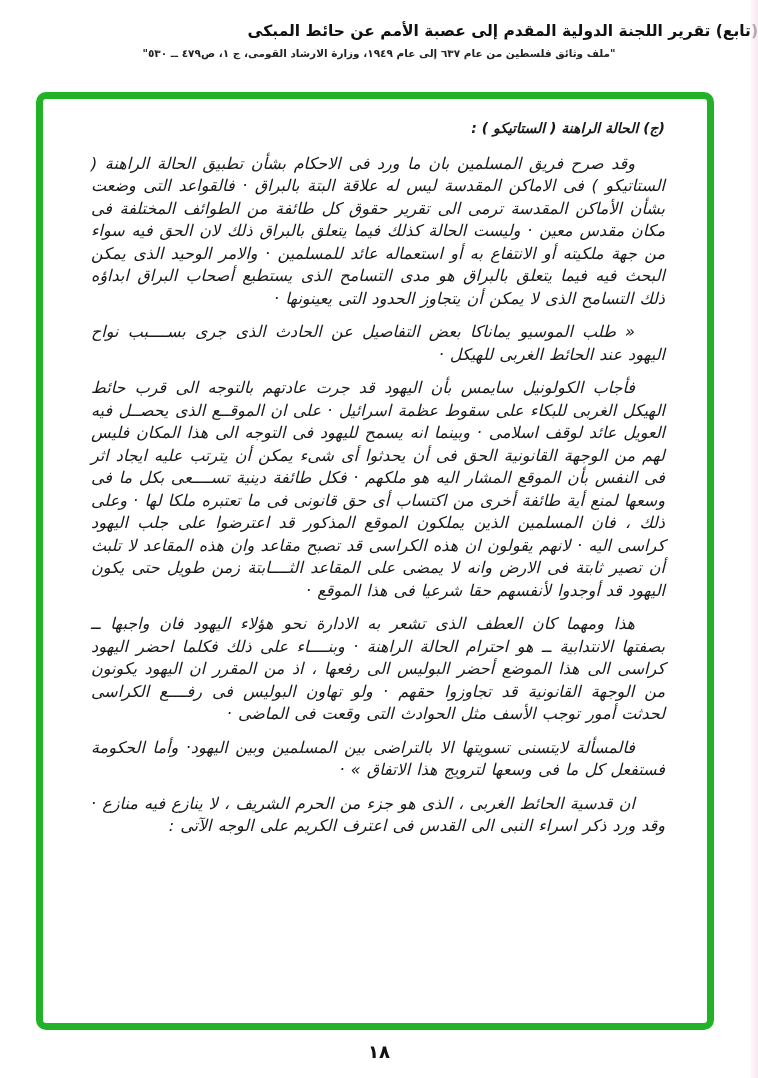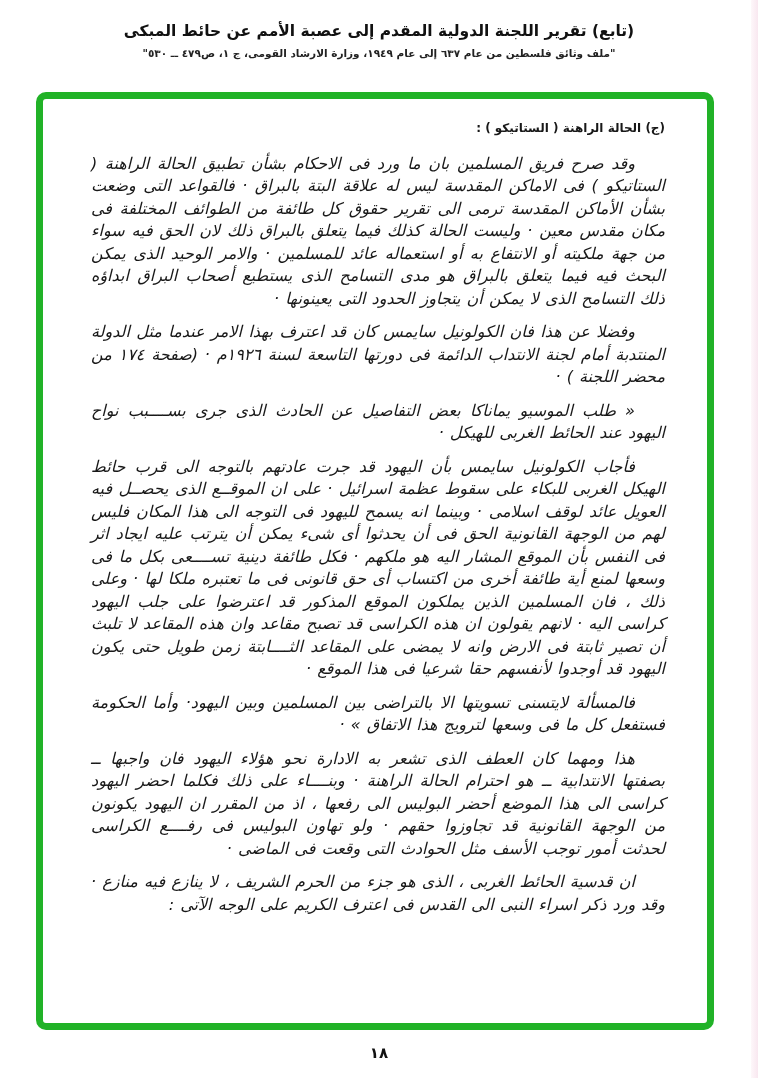--- a/index.html
+++ b/index.html
@@ -17,53 +17,54 @@
   .scan-edge {
     position: absolute; top: 0; right: 0; width: 7px; height: 100%;
     background: linear-gradient(to left, #f6dde9, #fdf4f8);
     opacity: .7;
   }
 
   .page-header { text-align: center; padding-top: 22px; }
   .page-title {
     font-weight: bold; font-size: 15.5px; letter-spacing: 0;
     color: #111;
+    text-align: right;
   }
   .source-citation {
     font-weight: bold; font-size: 10.5px; margin-top: 7px; color: #222;
   }
 
   .highlight-frame {
     position: absolute; left: 36px; top: 92px;
     width: 678px; height: 938px;
     border: 7px solid #21b227;
     border-radius: 10px;
     background: #ffffff;
   }
   .document-content {
     height: 100%; overflow: hidden;
     padding: 18px 42px 0 48px;
     direction: rtl;
     font-size: 16px; line-height: 22.5px;
     text-align: justify;
   }
   .section-heading {
-    font-weight: bold; font-size: 12px;
-    margin: 0 0 13px 0; text-align: right;
+    font-weight: bold; font-size: 14px;
+    margin: 0 0 13px 0; text-align: right; font-style: italic;
   }
   .section-heading.second { margin-top: 14px; }
   .document-content p {
     margin: 0 0 11px 0;
     text-indent: 30px;
     word-spacing: 1px;
     font-style: italic;
   }
   .page-number {
     position: absolute; bottom: 16px; left: 0; right: 0;
-    text-align: center; font-size: 15px; font-weight: bold; color: #111;
+    text-align: center; font-size: 18px; font-weight: bold; color: #111;
   }
 </style>
 </head>
 <body>
 
 <div class="page">
 
   <div class="scan-edge"></div>
 
   <header class="page-header">
@@ -71,29 +72,28 @@
     <div class="source-citation">"ملف وثائق فلسطين من عام ٦٣٧ إلى عام ١٩٤٩، وزارة الارشاد القومى، ج ١، ص٤٧٩ ــ ٥٣٠"</div>
   </header>
 
   <div class="highlight-frame" style="border-color: rgb(33, 178, 39);">
     <div class="document-content">
 
       <h3 class="section-heading">(ج) الحالة الراهنة ( الستاتيكو ) :</h3>
 
       <p>وقد صرح فريق المسلمين بان ما ورد فى الاحكام بشأن تطبيق الحالة الراهنة ( الستاتيكو ) فى الاماكن المقدسة ليس له علاقة البتة بالبراق · فالقواعد التى وضعت بشأن الأماكن المقدسة ترمى الى تقرير حقوق كل طائفة من الطوائف المختلفة فى مكان مقدس معين · وليست الحالة كذلك فيما يتعلق بالبراق ذلك لان الحق فيه سواء من جهة ملكيته أو الانتفاع به أو استعماله عائد للمسلمين · والامر الوحيد الذى يمكن البحث فيه فيما يتعلق بالبراق هو مدى التسامح الذى يستطيع أصحاب البراق ابداؤه ذلك التسامح الذى لا يمكن أن يتجاوز الحدود التى يعينونها ·</p>
 
-      <p>وفضلا عن هذا فان الكولونيل سايمس كان قد اعترف بهذا الامر عندما مثل الدولة المنتدبة أمام لجنة الانتداب الدائمة فى دورتها التاسعة لسنة ١٩٢٦م · (صفحة ١٧٤ من محضر اللجنة ) ·</p>
 
       <p>« طلب الموسيو يماناكا بعض التفاصيل عن الحادث الذى جرى بســــبب نواح اليهود عند الحائط الغربى للهيكل ·</p>
 
       <p>فأجاب الكولونيل سايمس بأن اليهود قد جرت عادتهم بالتوجه الى قرب حائط الهيكل الغربى للبكاء على سقوط عظمة اسرائيل · على ان الموقــع الذى يحصــل فيه العويل عائد لوقف اسلامى · وبينما انه يسمح لليهود فى التوجه الى هذا المكان فليس لهم من الوجهة القانونية الحق فى أن يحدثوا أى شىء يمكن أن يترتب عليه ايجاد اثر فى النفس بأن الموقع المشار اليه هو ملكهم · فكل طائفة دينية تســــعى بكل ما فى وسعها لمنع أية طائفة أخرى من اكتساب أى حق قانونى فى ما تعتبره ملكا لها · وعلى ذلك ، فان المسلمين الذين يملكون الموقع المذكور قد اعترضوا على جلب اليهود كراسى اليه · لانهم يقولون ان هذه الكراسى قد تصبح مقاعد وان هذه المقاعد لا تلبث أن تصير ثابتة فى الارض وانه لا يمضى على المقاعد الثــــابتة زمن طويل حتى يكون اليهود قد أوجدوا لأنفسهم حقا شرعيا فى هذا الموقع ·</p>
 
+      <p>هذا ومهما كان العطف الذى تشعر به الادارة نحو هؤلاء اليهود فان واجبها ــ بصفتها الانتدابية ــ هو احترام الحالة الراهنة · وبنــــاء على ذلك فكلما احضر اليهود كراسى الى هذا الموضع أحضر البوليس الى رفعها ، اذ من المقرر ان اليهود يكونون من الوجهة القانونية قد تجاوزوا حقهم · ولو تهاون البوليس فى رفــــع الكراسى لحدثت أمور توجب الأسف مثل الحوادث التى وقعت فى الماضى ·</p>
+
       <p>فالمسألة لايتسنى تسويتها الا بالتراضى بين المسلمين وبين اليهود· وأما الحكومة فستفعل كل ما فى وسعها لترويج هذا الاتفاق » ·</p>
-
-      <p>هذا ومهما كان العطف الذى تشعر به الادارة نحو هؤلاء اليهود فان واجبها ــ بصفتها الانتدابية ــ هو احترام الحالة الراهنة · وبنــــاء على ذلك فكلما احضر اليهود كراسى الى هذا الموضع أحضر البوليس الى رفعها ، اذ من المقرر ان اليهود يكونون من الوجهة القانونية قد تجاوزوا حقهم · ولو تهاون البوليس فى رفــــع الكراسى لحدثت أمور توجب الأسف مثل الحوادث التى وقعت فى الماضى ·</p>
 
 
 
       <p>ان قدسية الحائط الغربى ، الذى هو جزء من الحرم الشريف ، لا ينازع فيه منازع · وقد ورد ذكر اسراء النبى الى القدس فى اعترف الكريم على الوجه الآتى :</p>
 
     </div>
   </div>
 
   <div class="page-number">١٨</div>
 

